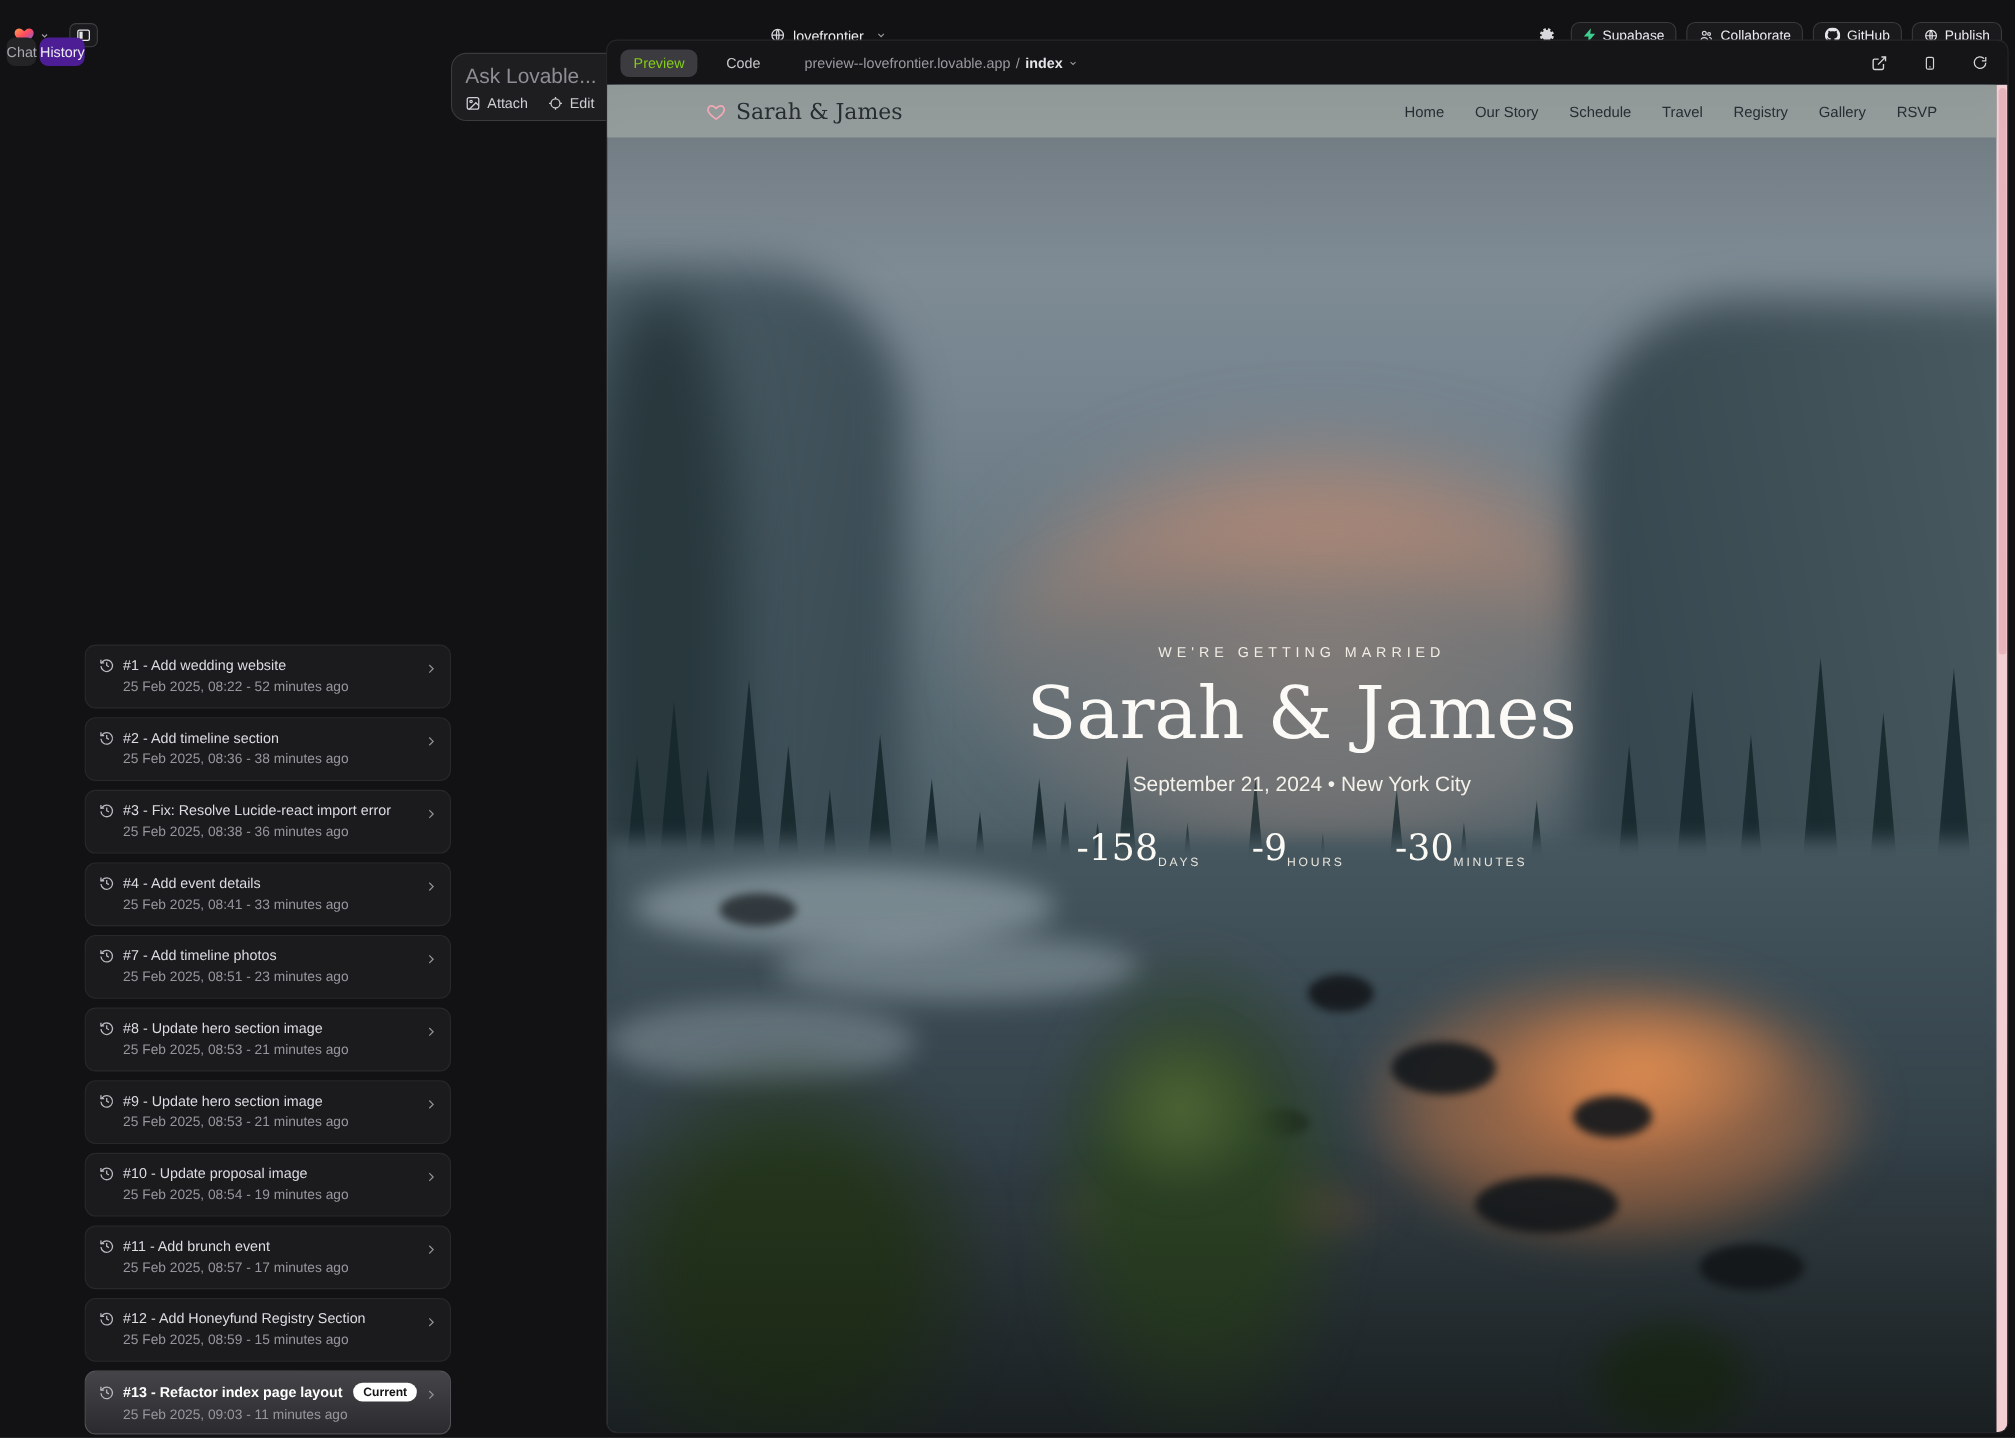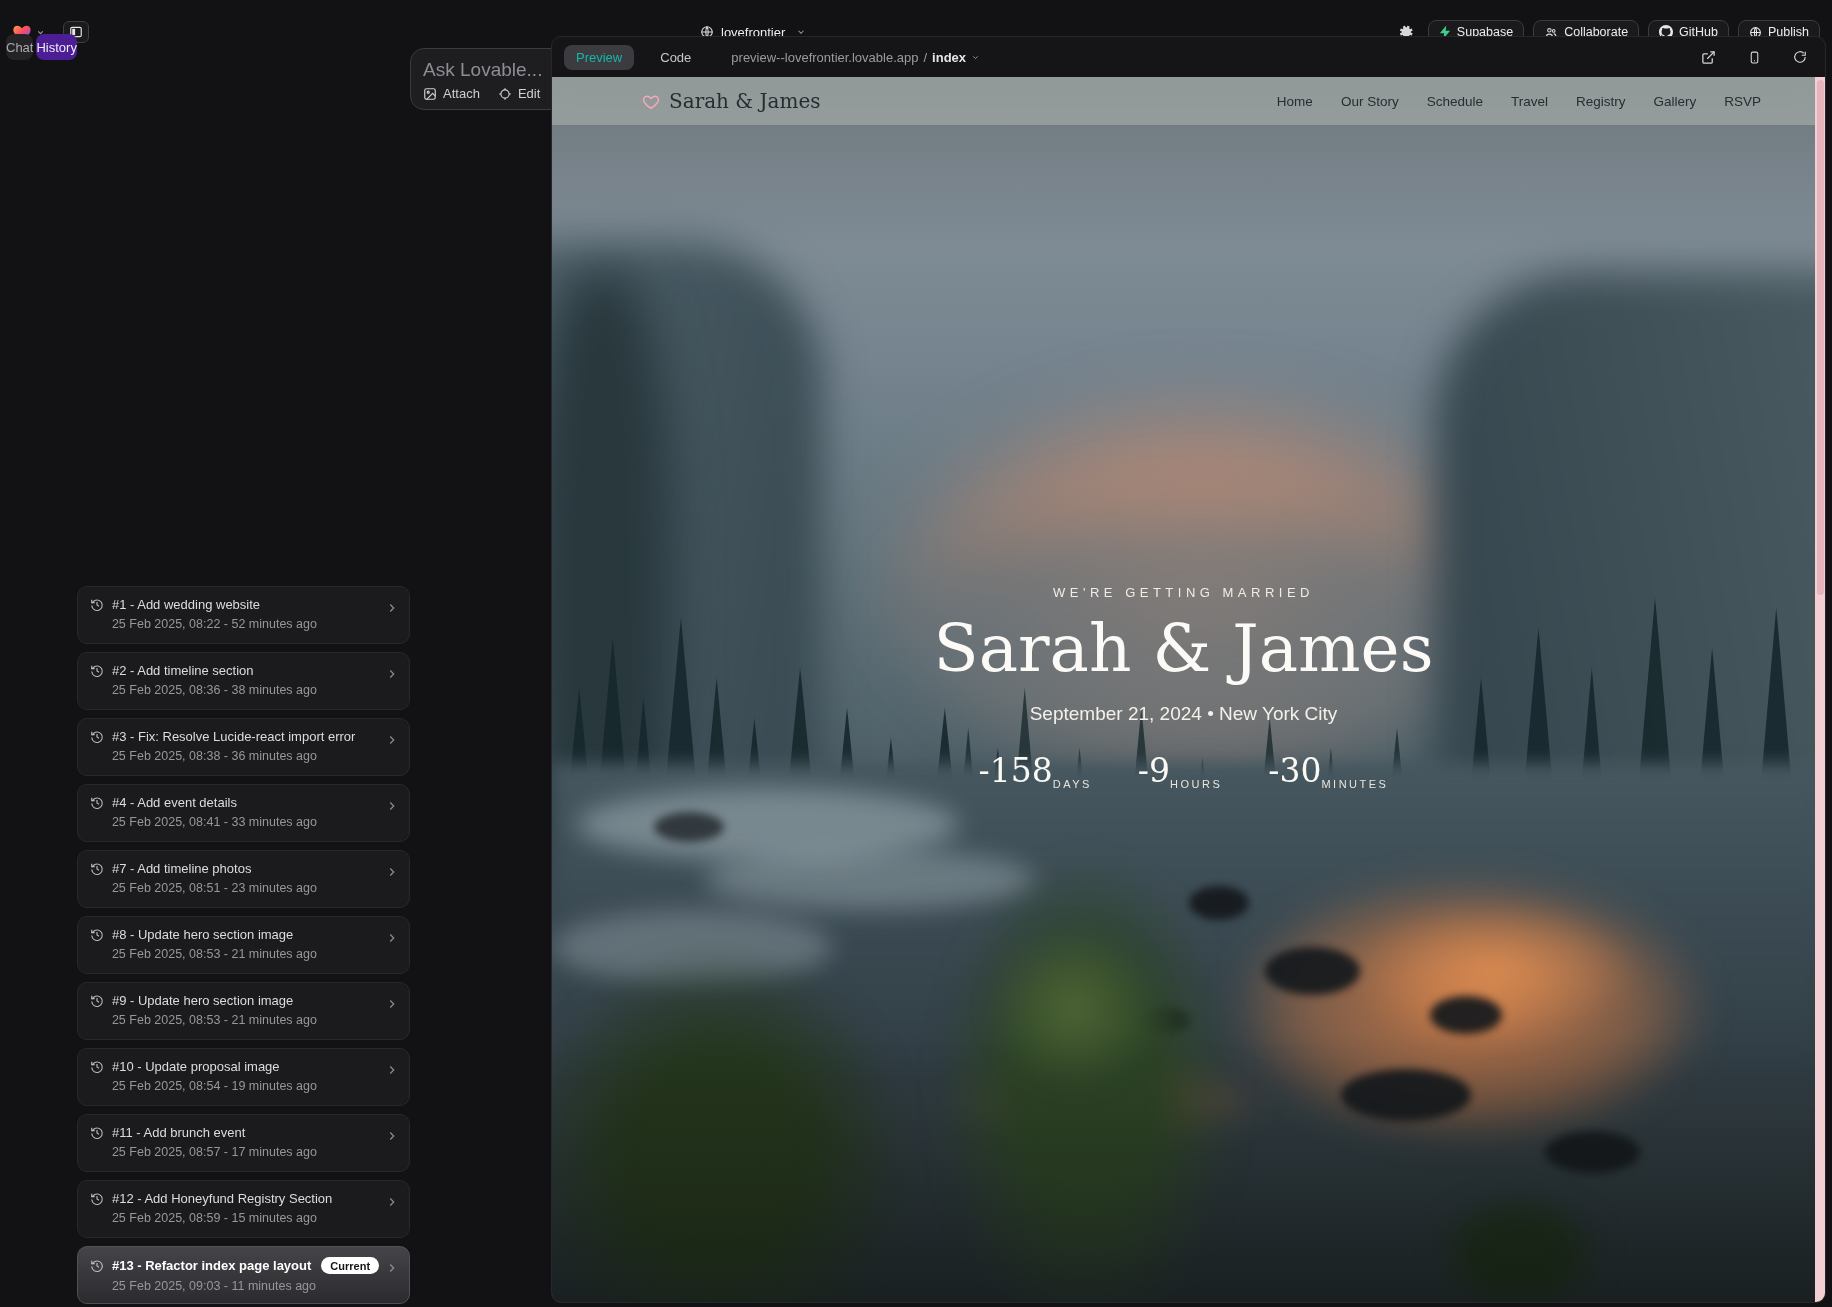--- a/index.html
+++ b/index.html
@@ -66,21 +66,21 @@
     border-radius:50%; background:#808086; border:none; display:flex; align-items:center;
     justify-content:center; color:#1e1e21; cursor:pointer; }
 
   
   .pane { position:absolute; left:551px; top:36px; right:6px; bottom:4px;
     background:#151517; border:1px solid #27272b; border-radius:10px;
     display:flex; flex-direction:column; overflow:hidden; }
   .pane-toolbar { height:40px; flex:0 0 auto; display:flex; align-items:center;
     padding:0 12px; gap:14px; }
   .ptab { font-size:13px; color:#c7c7cc; padding:5px 12px; border-radius:8px; cursor:pointer; }
-  .ptab.active { background:#3b3b40; color:#14b8a6; }
+  .ptab.active { background:#3b3b40; color:#84cc16; }
   .url-box { display:flex; align-items:center; gap:5px; margin-left:14px; font-size:13px;
     color:#9a9aa1; cursor:pointer; }
   .url-path { color:#e6e6ea; font-weight:600; }
   .pane-tools { margin-left:auto; display:flex; align-items:center; gap:20px; color:#bcbcc2; }
 
   
   .viewport { position:relative; flex:1; overflow:hidden; background:#51626c; }
   .scene, .scene > div { position:absolute; }
   .scene { inset:0; }
   .sky { inset:0; background:linear-gradient(180deg,#8d979e 0%,#808d96 12%,#74838e 24%,

